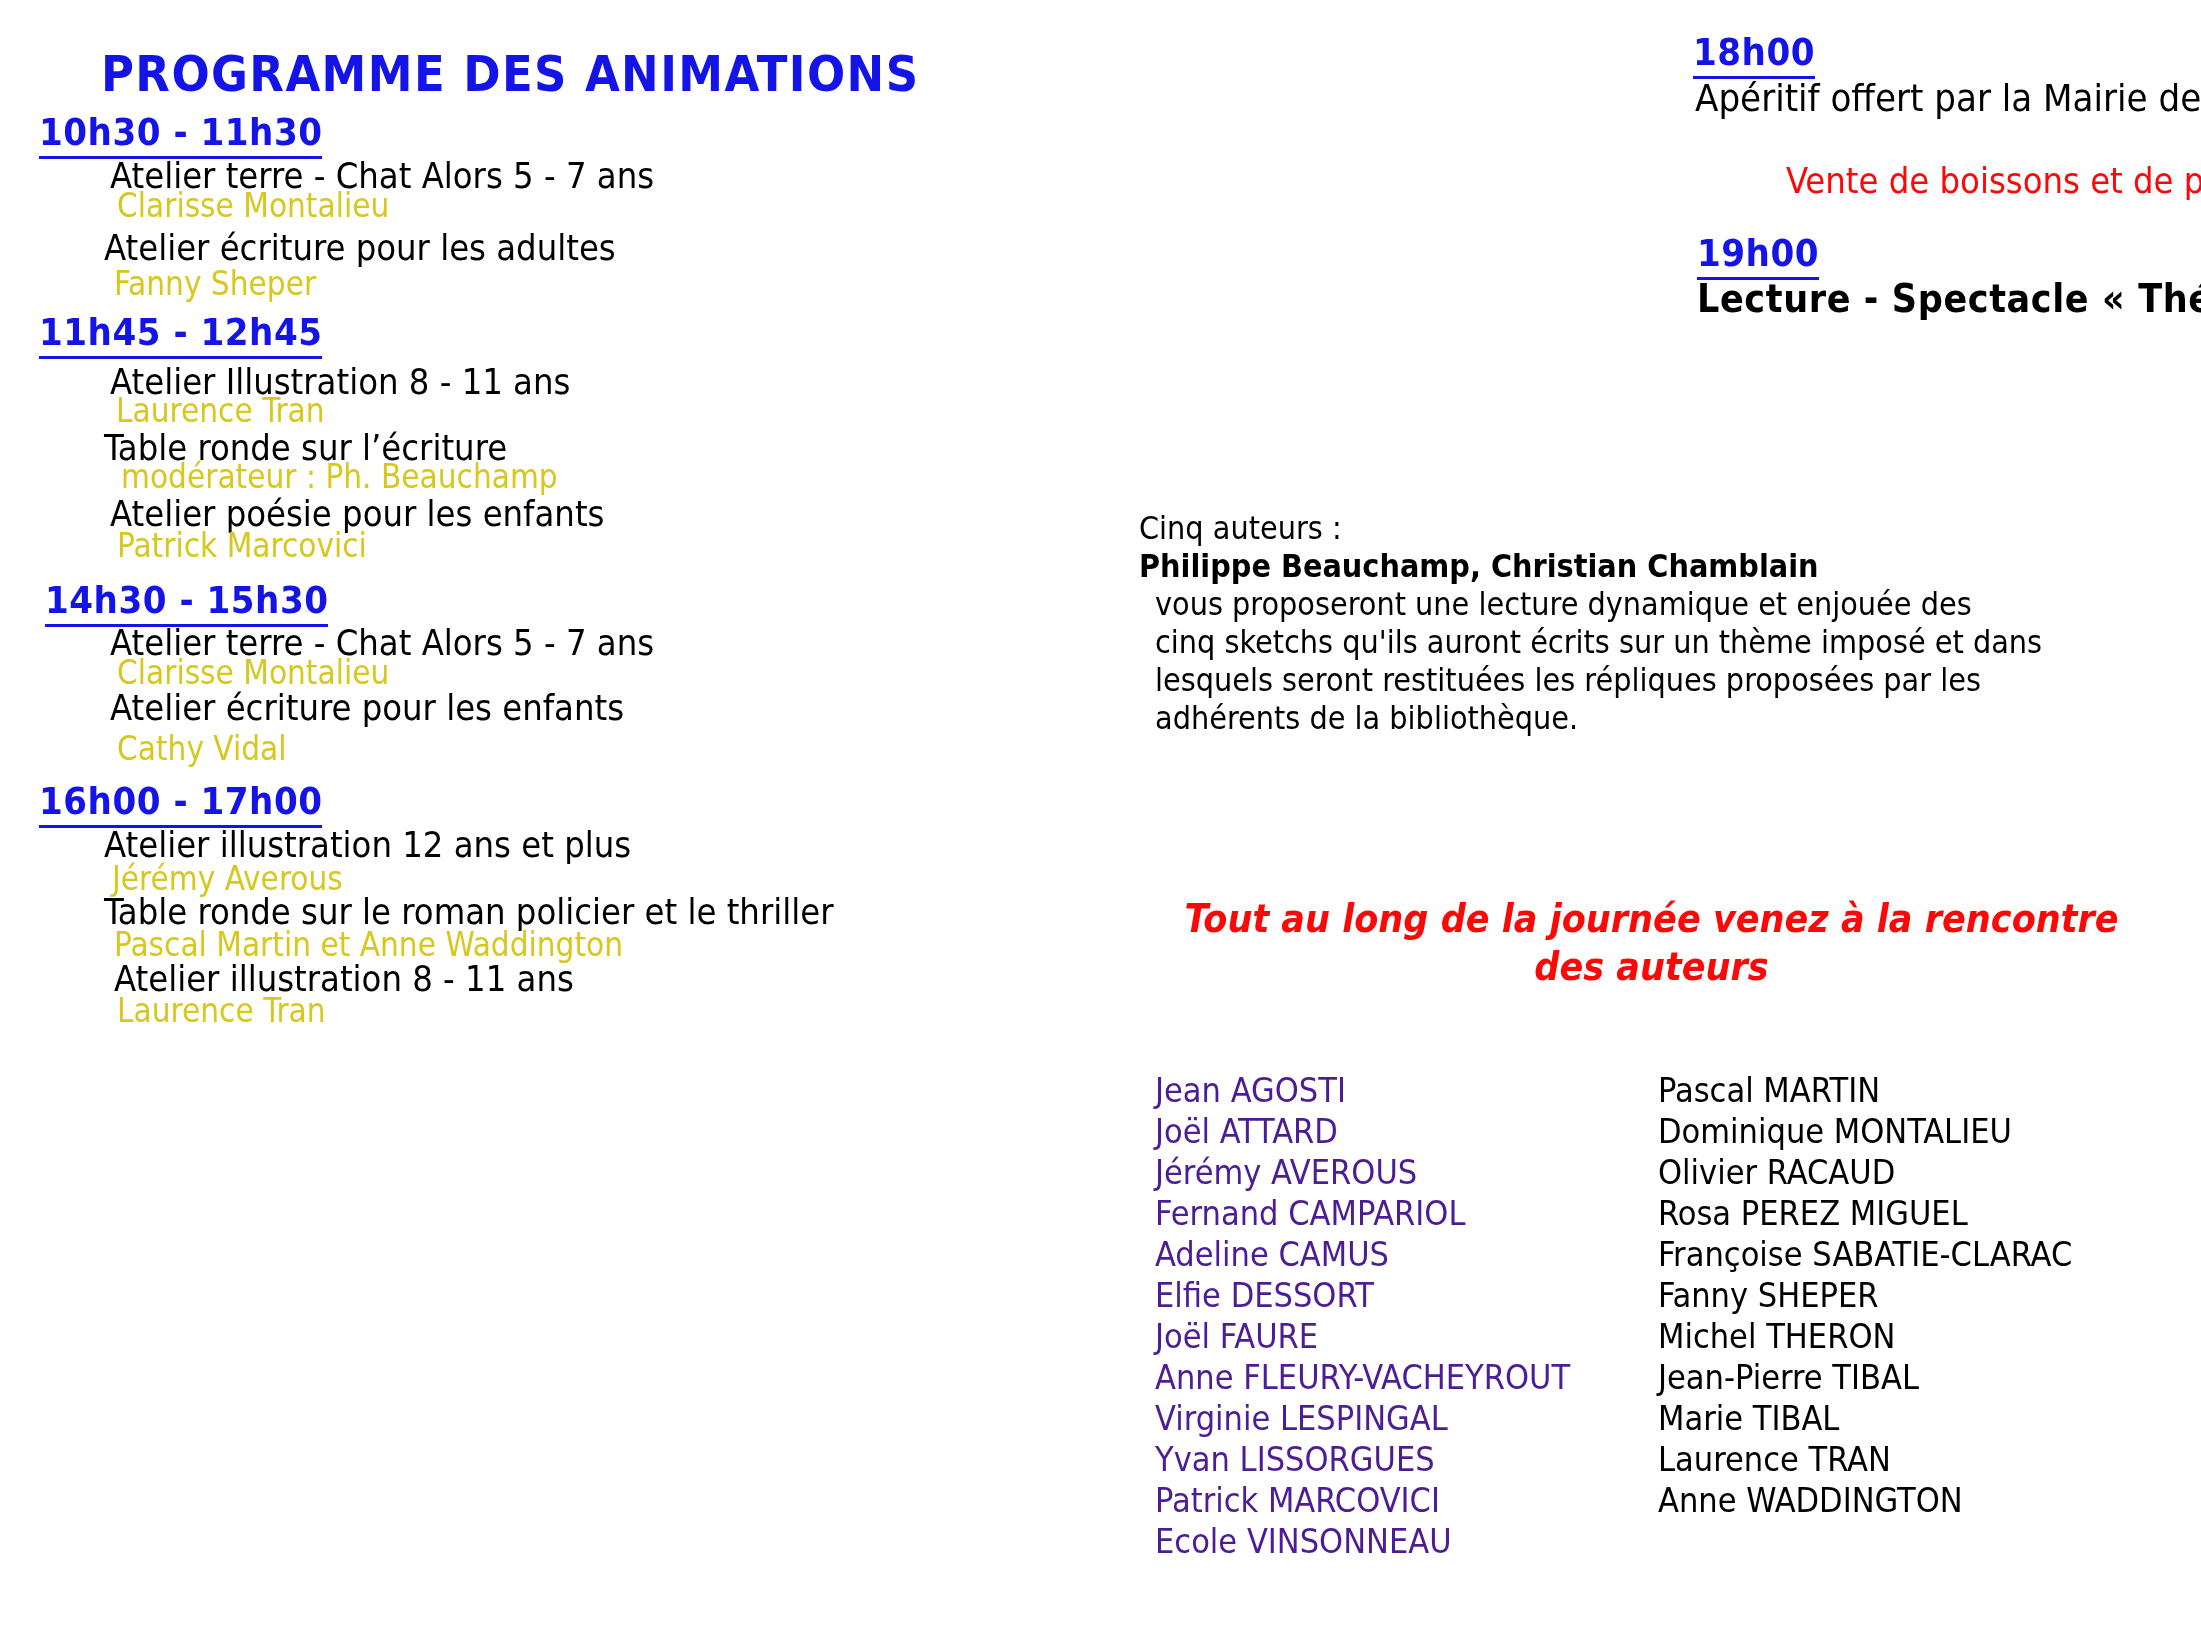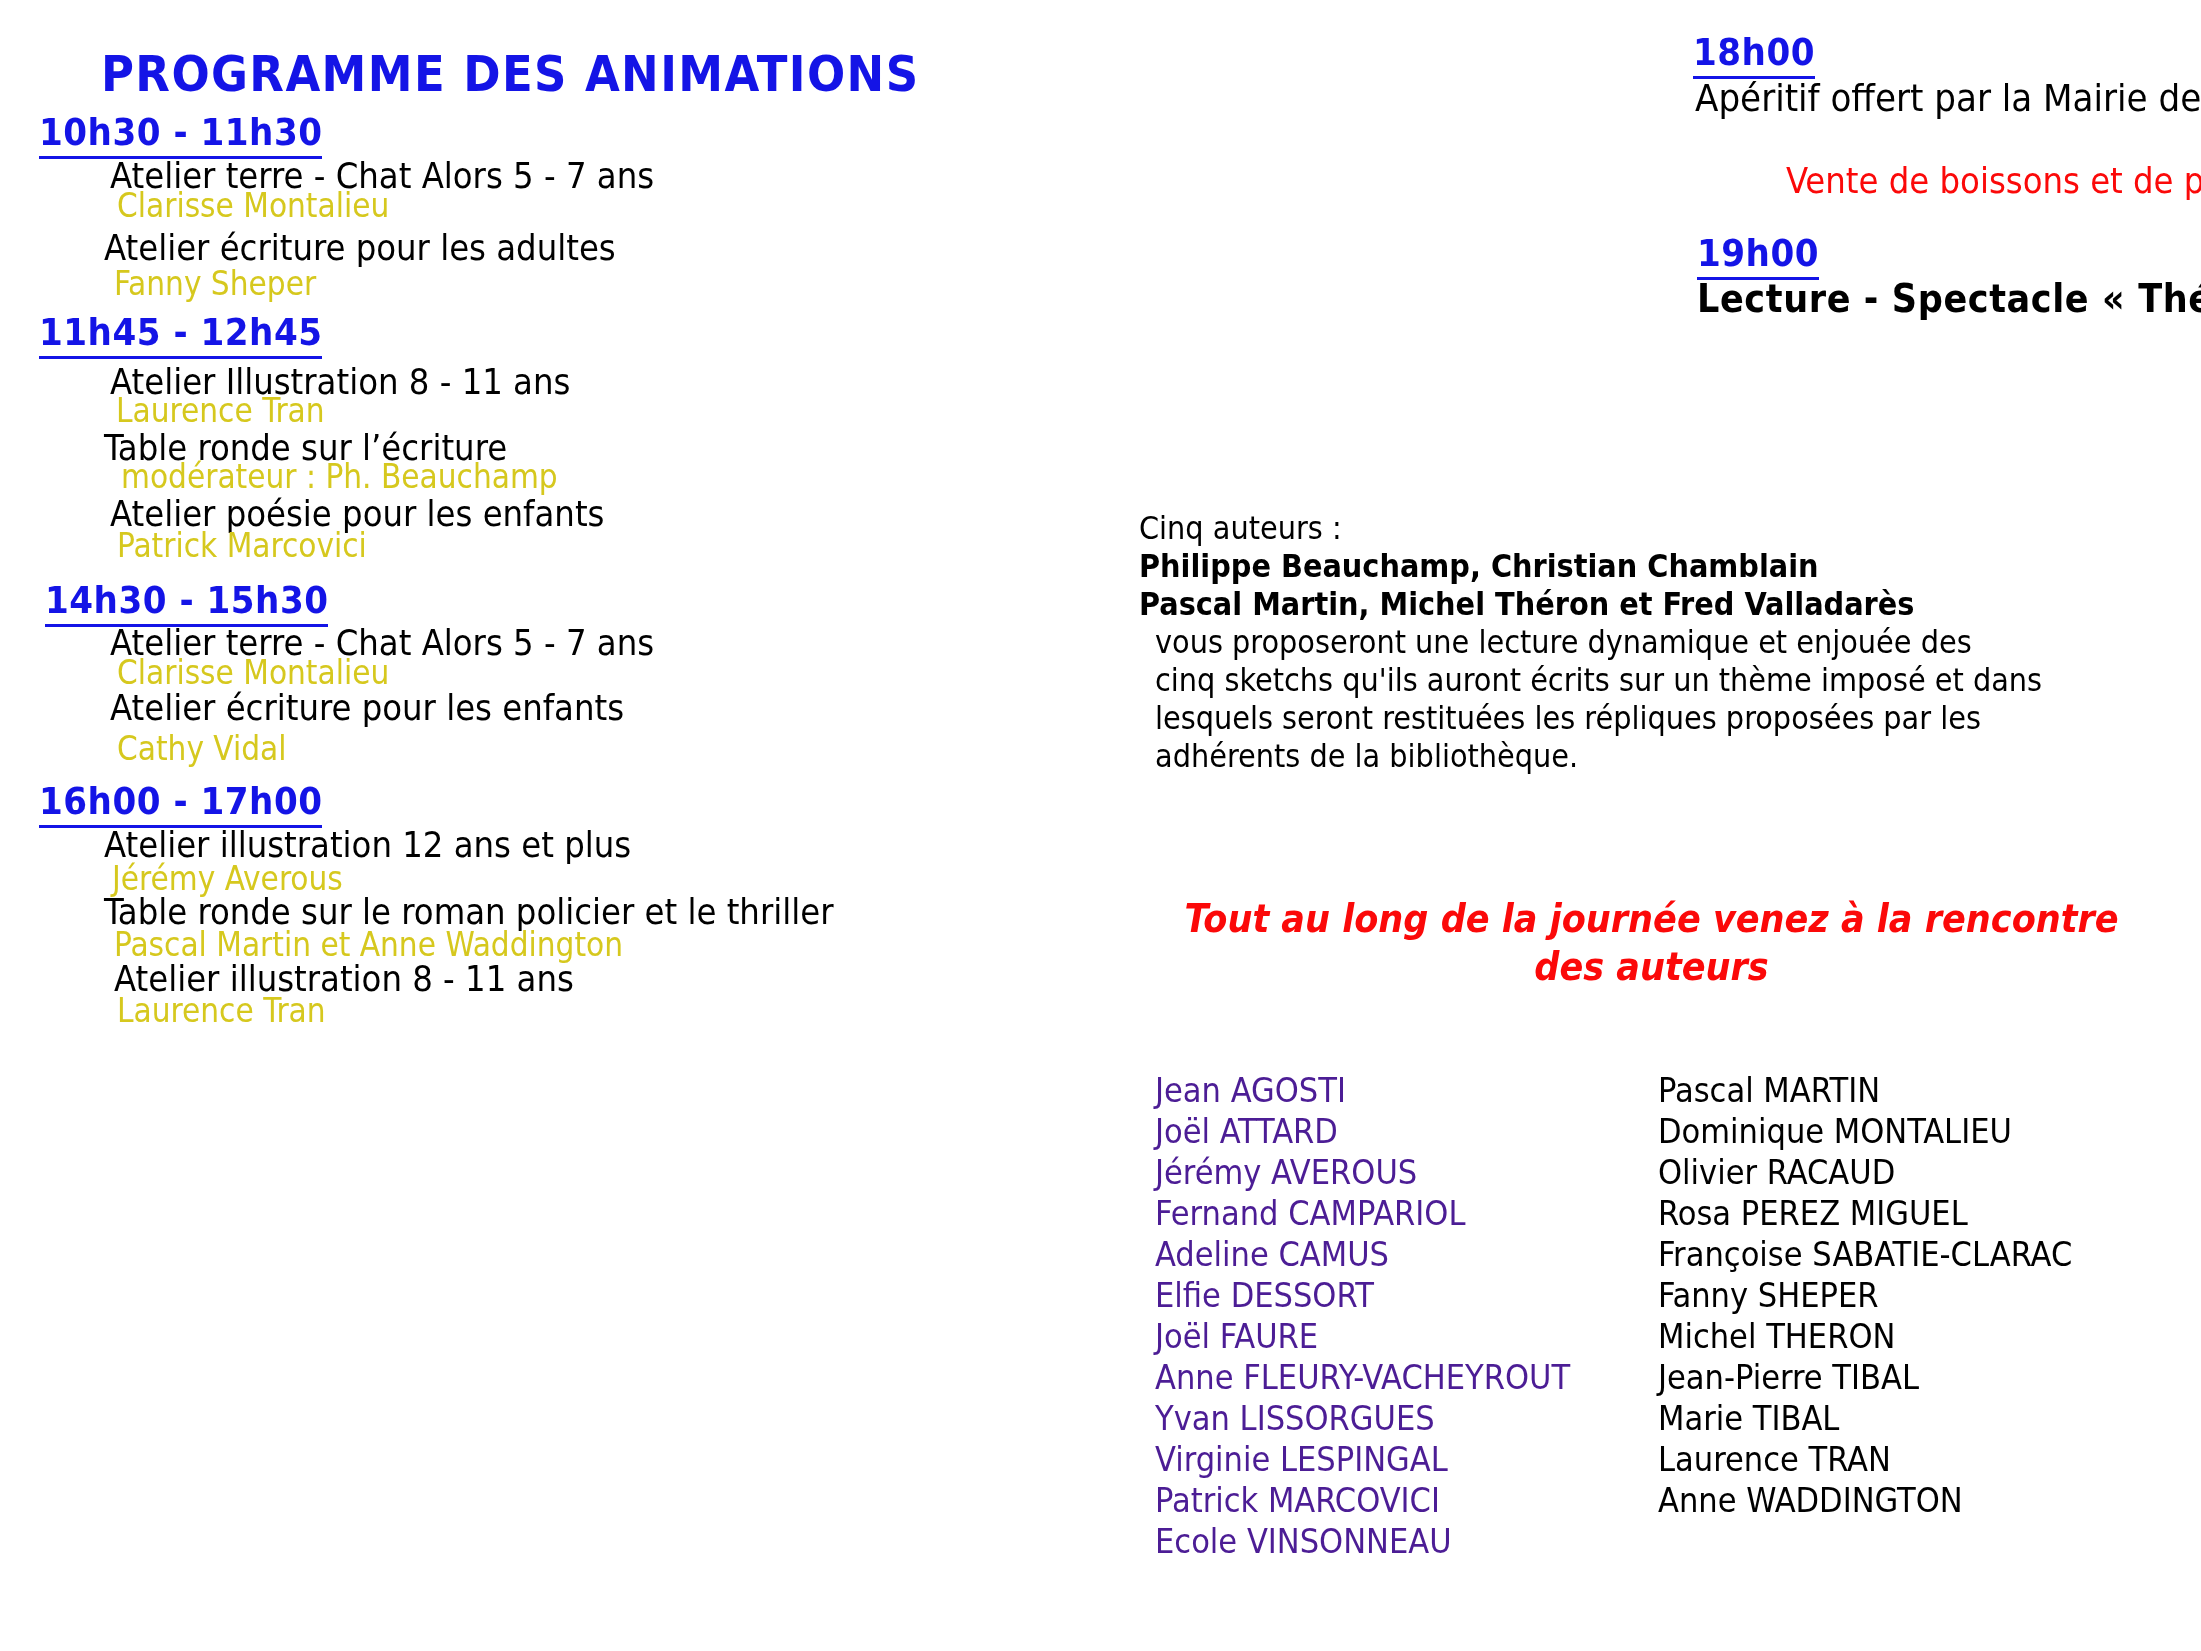--- a/index.html
+++ b/index.html
@@ -191,43 +191,42 @@
 
     <div class="slot-heading cond" style="left:597px; top:231px;">19h00</div>
 
     <div class="rc-line cond" id="lecture-title" style="left:597px; top:276px;">Lecture  -  Spectacle « Théâtre ? Ah, lisez ! »</div>
 
   </div>
 
   <div id="cinq-auteurs-block" class="cond">
     <span class="lead">Cinq auteurs :</span>
     <span class="names">Philippe Beauchamp,  Christian Chamblain</span>
-    <span class="names">Pascal Martin,  Michel Théron et Fred Valladarès</span>
     <span class="para">vous proposeront une lecture dynamique et enjouée des</span>
     <span class="para">cinq sketchs qu'ils auront écrits sur un thème imposé et dans</span>
     <span class="para">lesquels seront restituées les répliques proposées par les</span>
     <span class="para">adhérents de la bibliothèque.</span>
   </div>
 
   <div id="rencontre-block" class="cond">
     <div>Tout au long de la journée venez à la rencontre</div>
     <div>des auteurs</div>
   </div>
 
   <div class="authors-col cond" id="authors-col-left">
     <div>Jean AGOSTI</div>
     <div>Joël ATTARD</div>
     <div>Jérémy AVEROUS</div>
     <div>Fernand CAMPARIOL</div>
     <div>Adeline CAMUS</div>
     <div>Elfie DESSORT</div>
     <div>Joël FAURE</div>
     <div>Anne FLEURY-VACHEYROUT</div>
+    <div>Virginie  LESPINGAL</div>
     <div>Yvan LISSORGUES</div>
-    <div>Virginie  LESPINGAL</div>
     <div>Patrick MARCOVICI</div>
     <div>Ecole VINSONNEAU</div>
   </div>
 
   <div class="authors-col cond" id="authors-col-right">
     <div>Pascal MARTIN</div>
     <div>Dominique MONTALIEU</div>
     <div>Olivier RACAUD</div>
     <div>Rosa PEREZ MIGUEL</div>
     <div>Françoise SABATIE-CLARAC</div>

